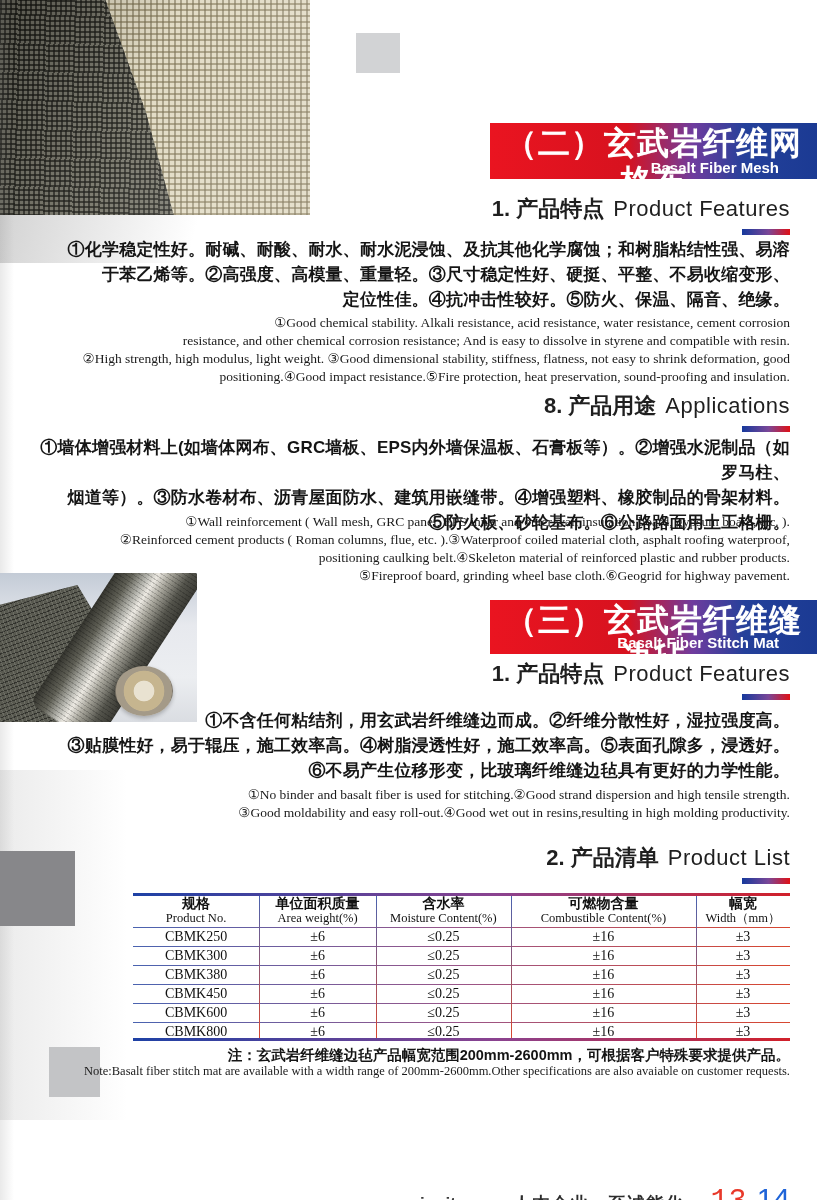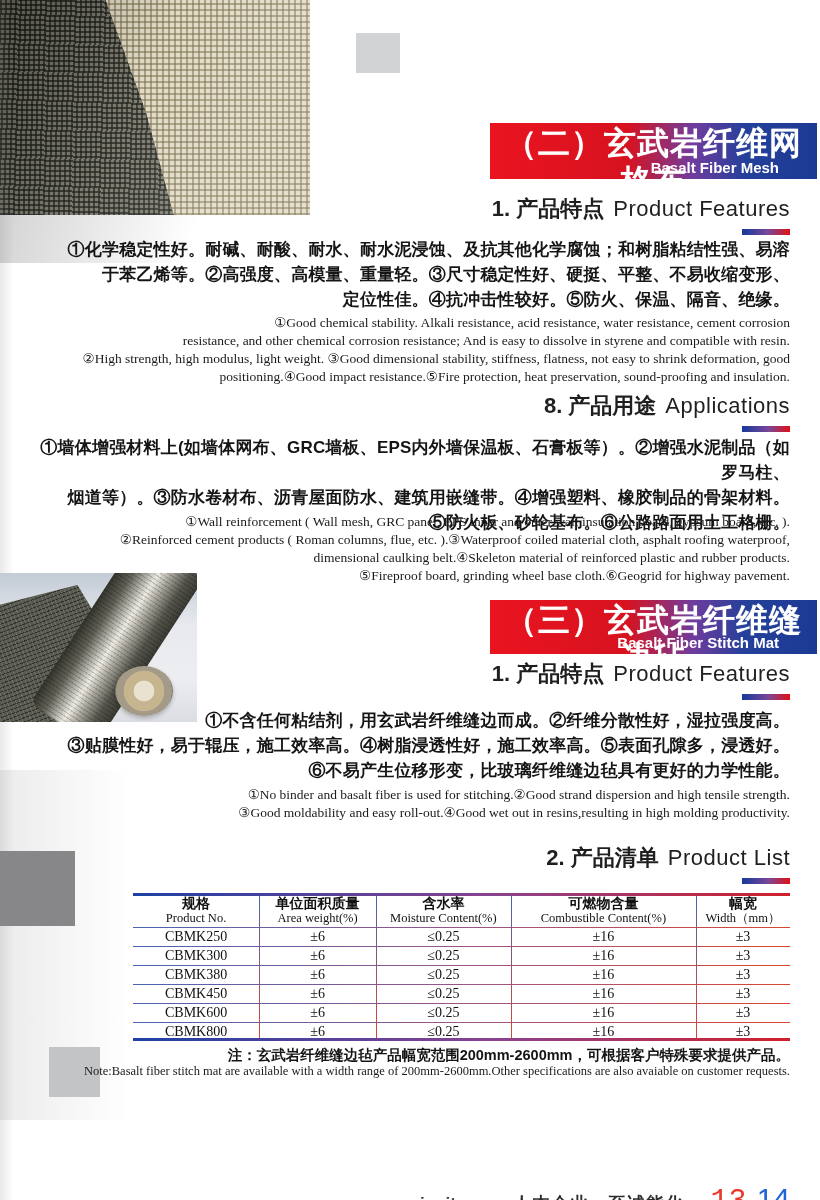--- a/index.html
+++ b/index.html
@@ -145,21 +145,21 @@
     <span class="bar"></span>
   </div>
   <div class="para para-cn p-cn2">
     <div>①墙体增强材料上(如墙体网布、GRC墙板、EPS内外墙保温板、石膏板等）。②增强水泥制品（如罗马柱、</div>
     <div>烟道等）。③防水卷材布、沥青屋面防水、建筑用嵌缝带。④增强塑料、橡胶制品的骨架材料。</div>
     <div>⑤防火板、砂轮基布。⑥公路路面用土工格栅。</div>
   </div>
   <div class="para para-en p-en2">
     <div>①Wall reinforcement ( Wall mesh, GRC panel, EPS inner and outer wall insulation board, gypsum board, etc. ).</div>
     <div>②Reinforced cement products ( Roman columns, flue, etc. ).③Waterproof coiled material cloth, asphalt roofing waterproof,</div>
-    <div>dimensional caulking belt.④Skeleton material of reinforced plastic and rubber products.</div>
+    <div>positioning caulking belt.④Skeleton material of reinforced plastic and rubber products.</div>
     <div>⑤Fireproof board, grinding wheel base cloth.⑥Geogrid for highway pavement.</div>
   </div>
 
   <div class="photo-roll">
     <div class="flat-mat"></div>
     <div class="cylinder"></div>
     <div class="end-cap"></div>
   </div>
   <div class="banner banner-stitch">
     <div class="banner-cn">（三）玄武岩纤维缝边毡</div>

